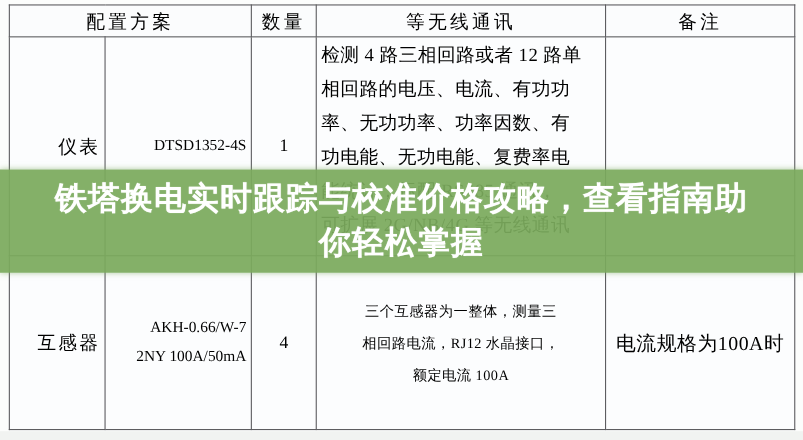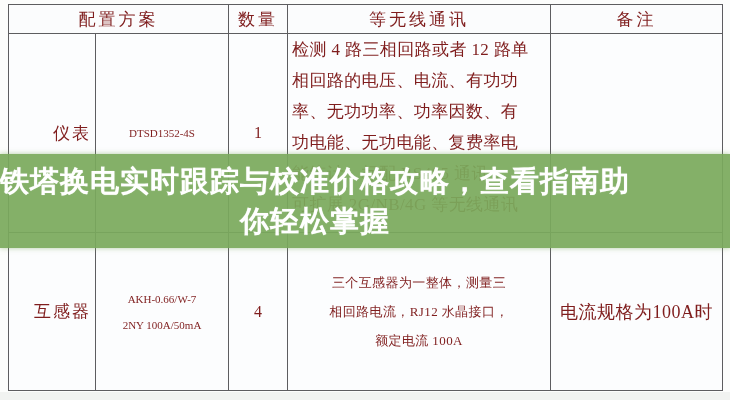--- a/index.html
+++ b/index.html
@@ -16,40 +16,40 @@
     position:absolute;left:8px;top:4px;
     width:714px;
     border-collapse:collapse;
     table-layout:fixed;
     background:#fcfdfe;
   }
   .spec-table td,.spec-table th{
     border:1.6px solid #5d5d60;
     padding:0 4px;
     font-weight:normal;
-    color:#7f1d1d;
+    color:#000000;
     overflow:hidden;
   }
   .hdr-row th{
     height:28px;
     font-size:17px;
     letter-spacing:3px;
     text-align:center;
     vertical-align:middle;
     background:#fbfcfd;
   }
   .row-meter{height:199px;}
   .row-ct{height:158px;}
   .cell-category{
     text-align:right;vertical-align:middle;
     font-size:17px;letter-spacing:2px;
   }
   .cell-model{
-    text-align:center;vertical-align:middle;
-    font-size:11px;
+    text-align:right;vertical-align:middle;
+    font-size:14px;
     white-space:pre-line;
     line-height:26px;
   }
   .cell-qty{
     text-align:center;vertical-align:middle;
     font-size:16px;
   }
   .cell-func-top{
     vertical-align:top;
     text-align:left;
@@ -72,21 +72,21 @@
     text-align:center;vertical-align:middle;
     font-size:18px;
     letter-spacing:0.5px;
   }
   
   .banner{
     position:absolute;left:0;top:154px;
     width:730px;height:94px;
     background:rgba(123,170,92,0.93);
     box-shadow:0 0 5px rgba(123,170,92,0.55);
-    display:flex;align-items:center;justify-content:flex-start;
+    display:flex;align-items:center;justify-content:center;
     z-index:5;
   }
   .banner-text{
     font-family:"Liberation Sans","DejaVu Sans",sans-serif;
     font-weight:800;
     font-size:29px;
     line-height:40px;
     color:#ffffff;
     text-align:center;
     white-space:pre-line;

